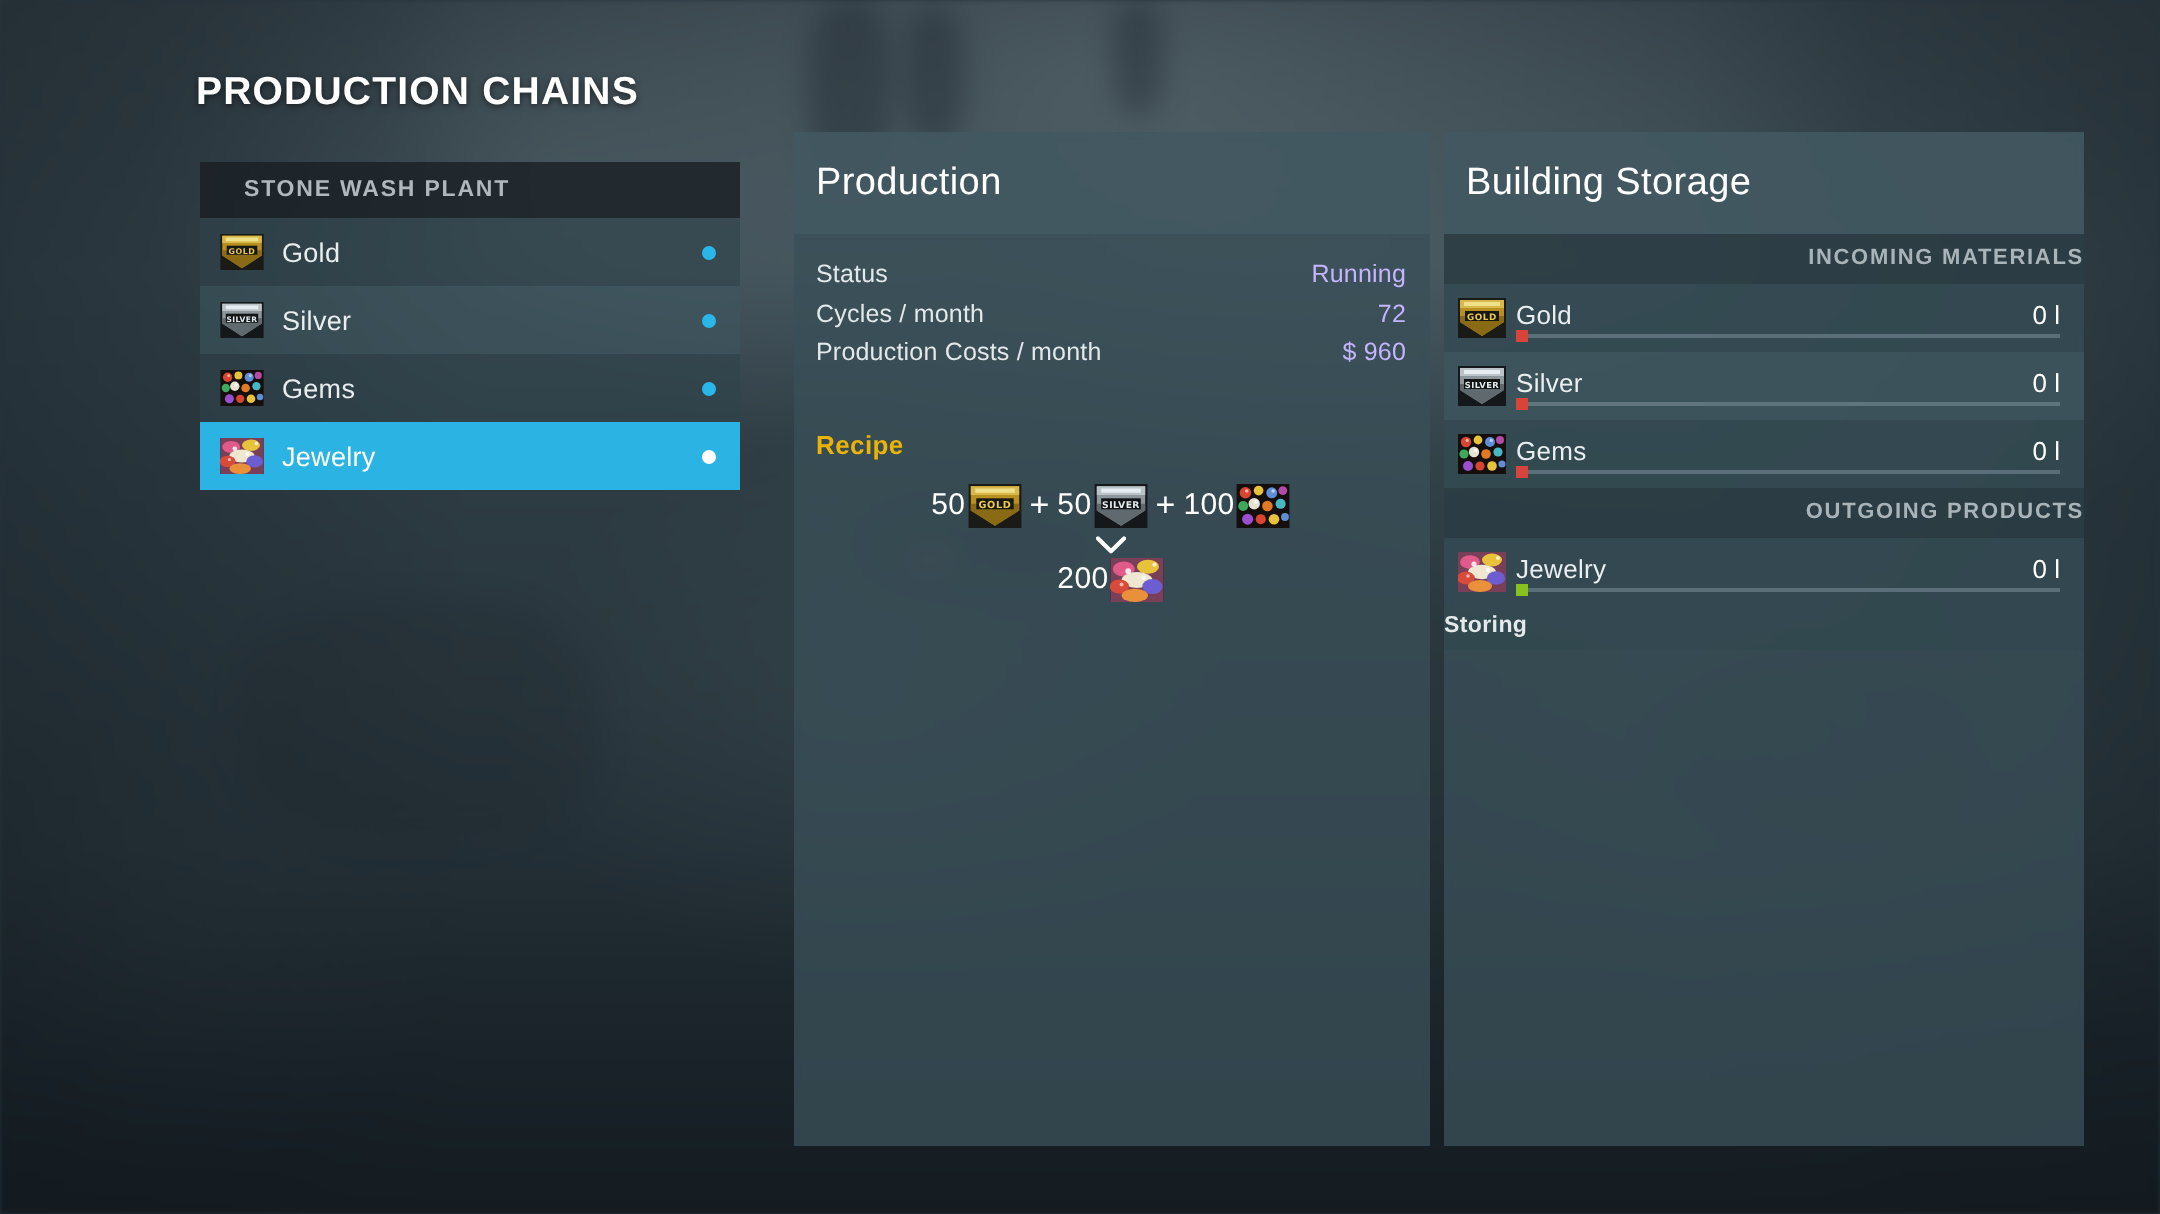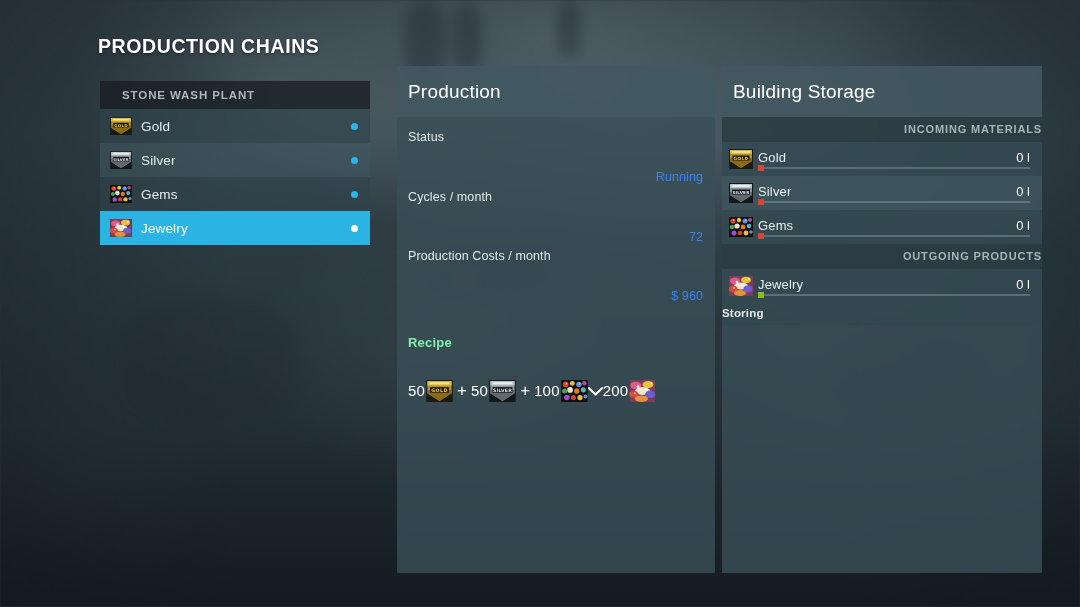--- a/index.html
+++ b/index.html
@@ -143,34 +143,34 @@
 
   .stat-row {
     display: flex;
     justify-content: space-between;
     align-items: flex-start;
     font-size: 12.5px;
     color: #e3e9eb;
     line-height: 19.5px;
     letter-spacing: 0.1px;
   }
-  .stat-row .val { color: #3b82f6; margin-top: 40px; }
+  .stat-row .val { color: #c4b5fd; }
 
   #recipe-title {
     margin-top: 28px;
     font-size: 13px;
     font-weight: bold;
-    color: #86efac;
+    color: #eab308;
     letter-spacing: 0.2px;
   }
 
   #recipe-body {
-    margin-top: 30px;
-    display: flex;
-    flex-direction: row;
+    margin-top: 12px;
+    display: flex;
+    flex-direction: column;
     align-items: center;
   }
   .recipe-line {
     display: flex;
     align-items: center;
     justify-content: center;
     gap: 2px;
   }
   .ingredient {
     display: flex;

